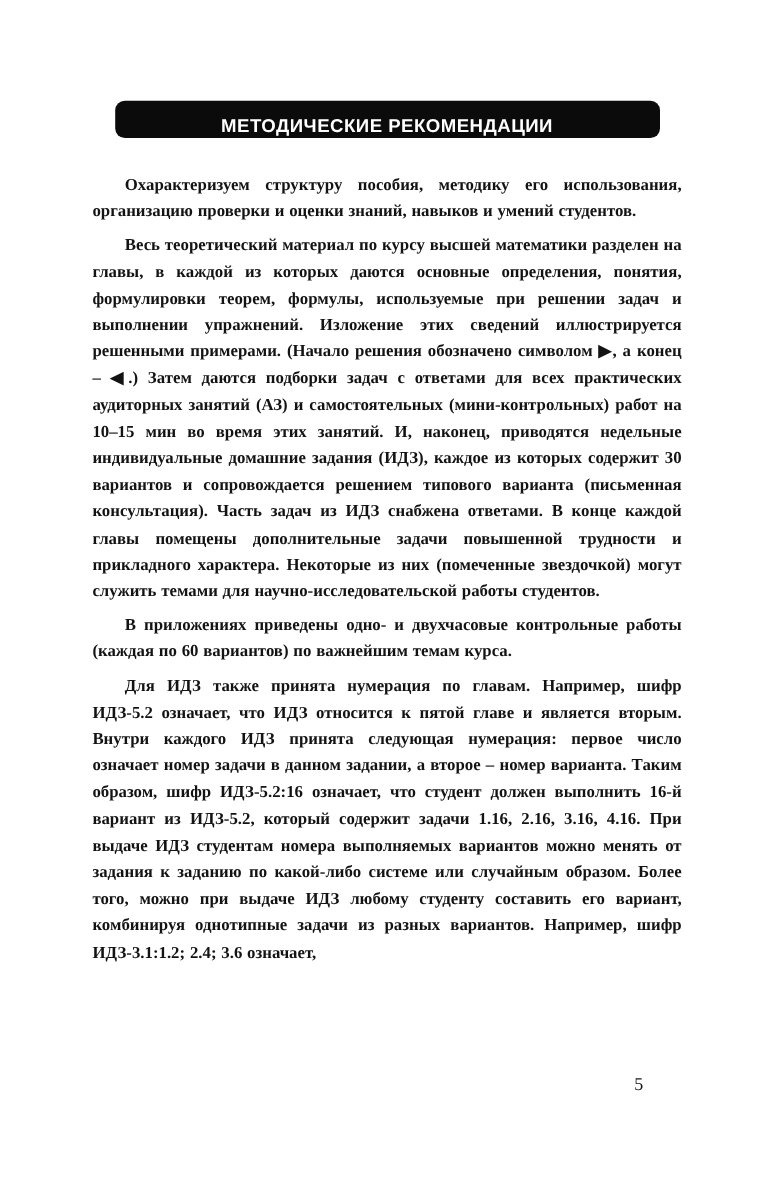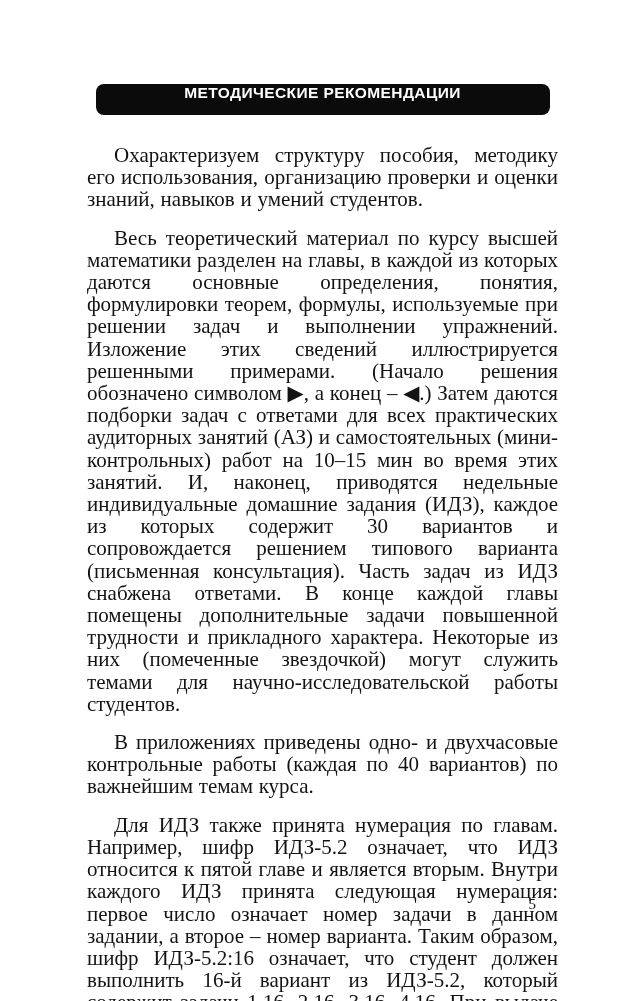--- a/index.html
+++ b/index.html
@@ -23,38 +23,39 @@
     right: 60px;
     top: 84px;
   }
   .heading-bar {
     width: 454px;
     height: 31px;
     margin: 0 auto 29px auto;
     background: #0b0b0b;
     border-radius: 8px;
     display: flex;
-    align-items: flex-start;
+    align-items: flex-end;
     justify-content: center;
   }
   .heading-text {
     color: #ffffff;
     font-family: "Liberation Sans", sans-serif;
     font-weight: bold;
     font-size: 15.5px;
     letter-spacing: 0.4px;
     white-space: nowrap;
   }
   .body-text p {
-    margin: 16px;
+    margin: 6px;
     text-align: justify;
     text-indent: 27px;
-    font-size: 21px;
+    font-size: 14px;
     line-height: 22.2px;
     word-spacing: 0.5px;
+    font-weight: bold;
   }
   .page-number {
     position: absolute;
     top: 896px;
     right: 98px;
     font-size: 15px;
     font-family: "Liberation Serif", serif;
     color: #131313;
   }
 </style>
@@ -62,18 +63,18 @@
 <body>
 
 <div class="page">
   <div class="content">
     <div class="heading-bar">
       <span class="heading-text">МЕТОДИЧЕСКИЕ РЕКОМЕНДАЦИИ</span>
     </div>
     <div class="body-text">
       <p>Охарактеризуем структуру пособия, методику его использования, организацию проверки и оценки знаний, навыков и умений студентов.</p>
       <p>Весь теоретический материал по курсу высшей математики разделен на главы, в каждой из которых даются основные определения, понятия, формулировки теорем, формулы, используемые при решении задач и выполнении упражнений. Изложение этих сведений иллюстрируется решенными примерами. (Начало решения обозначено символом ▶, а конец – ◀.) Затем даются подборки задач с ответами для всех практических аудиторных занятий (АЗ) и самостоятельных (мини-контрольных) работ на 10–15 мин во время этих занятий. И, наконец, приводятся недельные индивидуальные домашние задания (ИДЗ), каждое из которых содержит 30 вариантов и сопровождается решением типового варианта (письменная консультация). Часть задач из ИДЗ снабжена ответами. В конце каждой главы помещены дополнительные задачи повышенной трудности и прикладного характера. Некоторые из них (помеченные звездочкой) могут служить темами для научно-исследовательской работы студентов.</p>
-      <p>В приложениях приведены одно- и двухчасовые контрольные работы (каждая по 40 вариантов) по важнейшим темам курса.</p>
+      <p>В приложениях приведены одно- и двухчасовые контрольные работы (каждая по 60 вариантов) по важнейшим темам курса.</p>
       <p>Для ИДЗ также принята нумерация по главам. Например, шифр ИДЗ-5.2 означает, что ИДЗ относится к пятой главе и является вторым. Внутри каждого ИДЗ принята следующая нумерация: первое число означает номер задачи в данном задании, а второе – номер варианта. Таким образом, шифр ИДЗ-5.2:16 означает, что студент должен выполнить 16-й вариант из ИДЗ-5.2, который содержит задачи 1.16, 2.16, 3.16, 4.16. При выдаче ИДЗ студентам номера выполняемых вариантов можно менять от задания к заданию по какой-либо системе или случайным образом. Более того, можно при выдаче ИДЗ любому студенту составить его вариант, комбинируя однотипные задачи из разных вариантов. Например, шифр ИДЗ-3.1:1.2; 2.4; 3.6 означает,</p>
     </div>
   </div>
   <div class="page-number">5</div>
 </div>
 
 </body></html>

